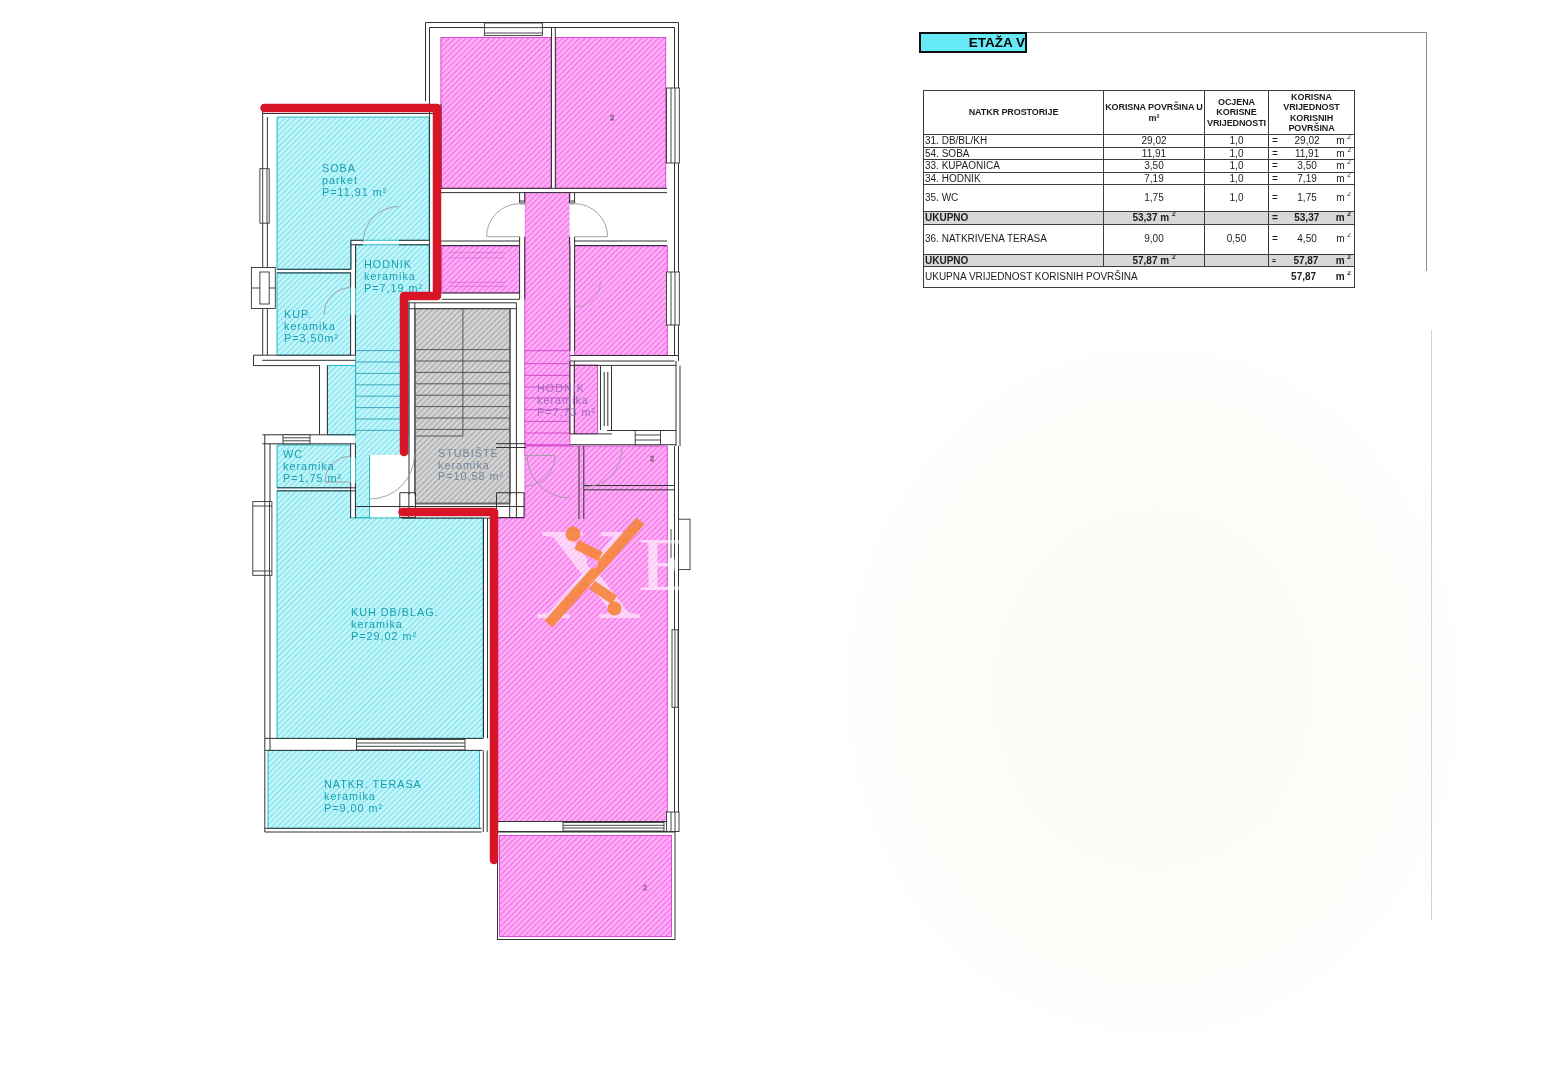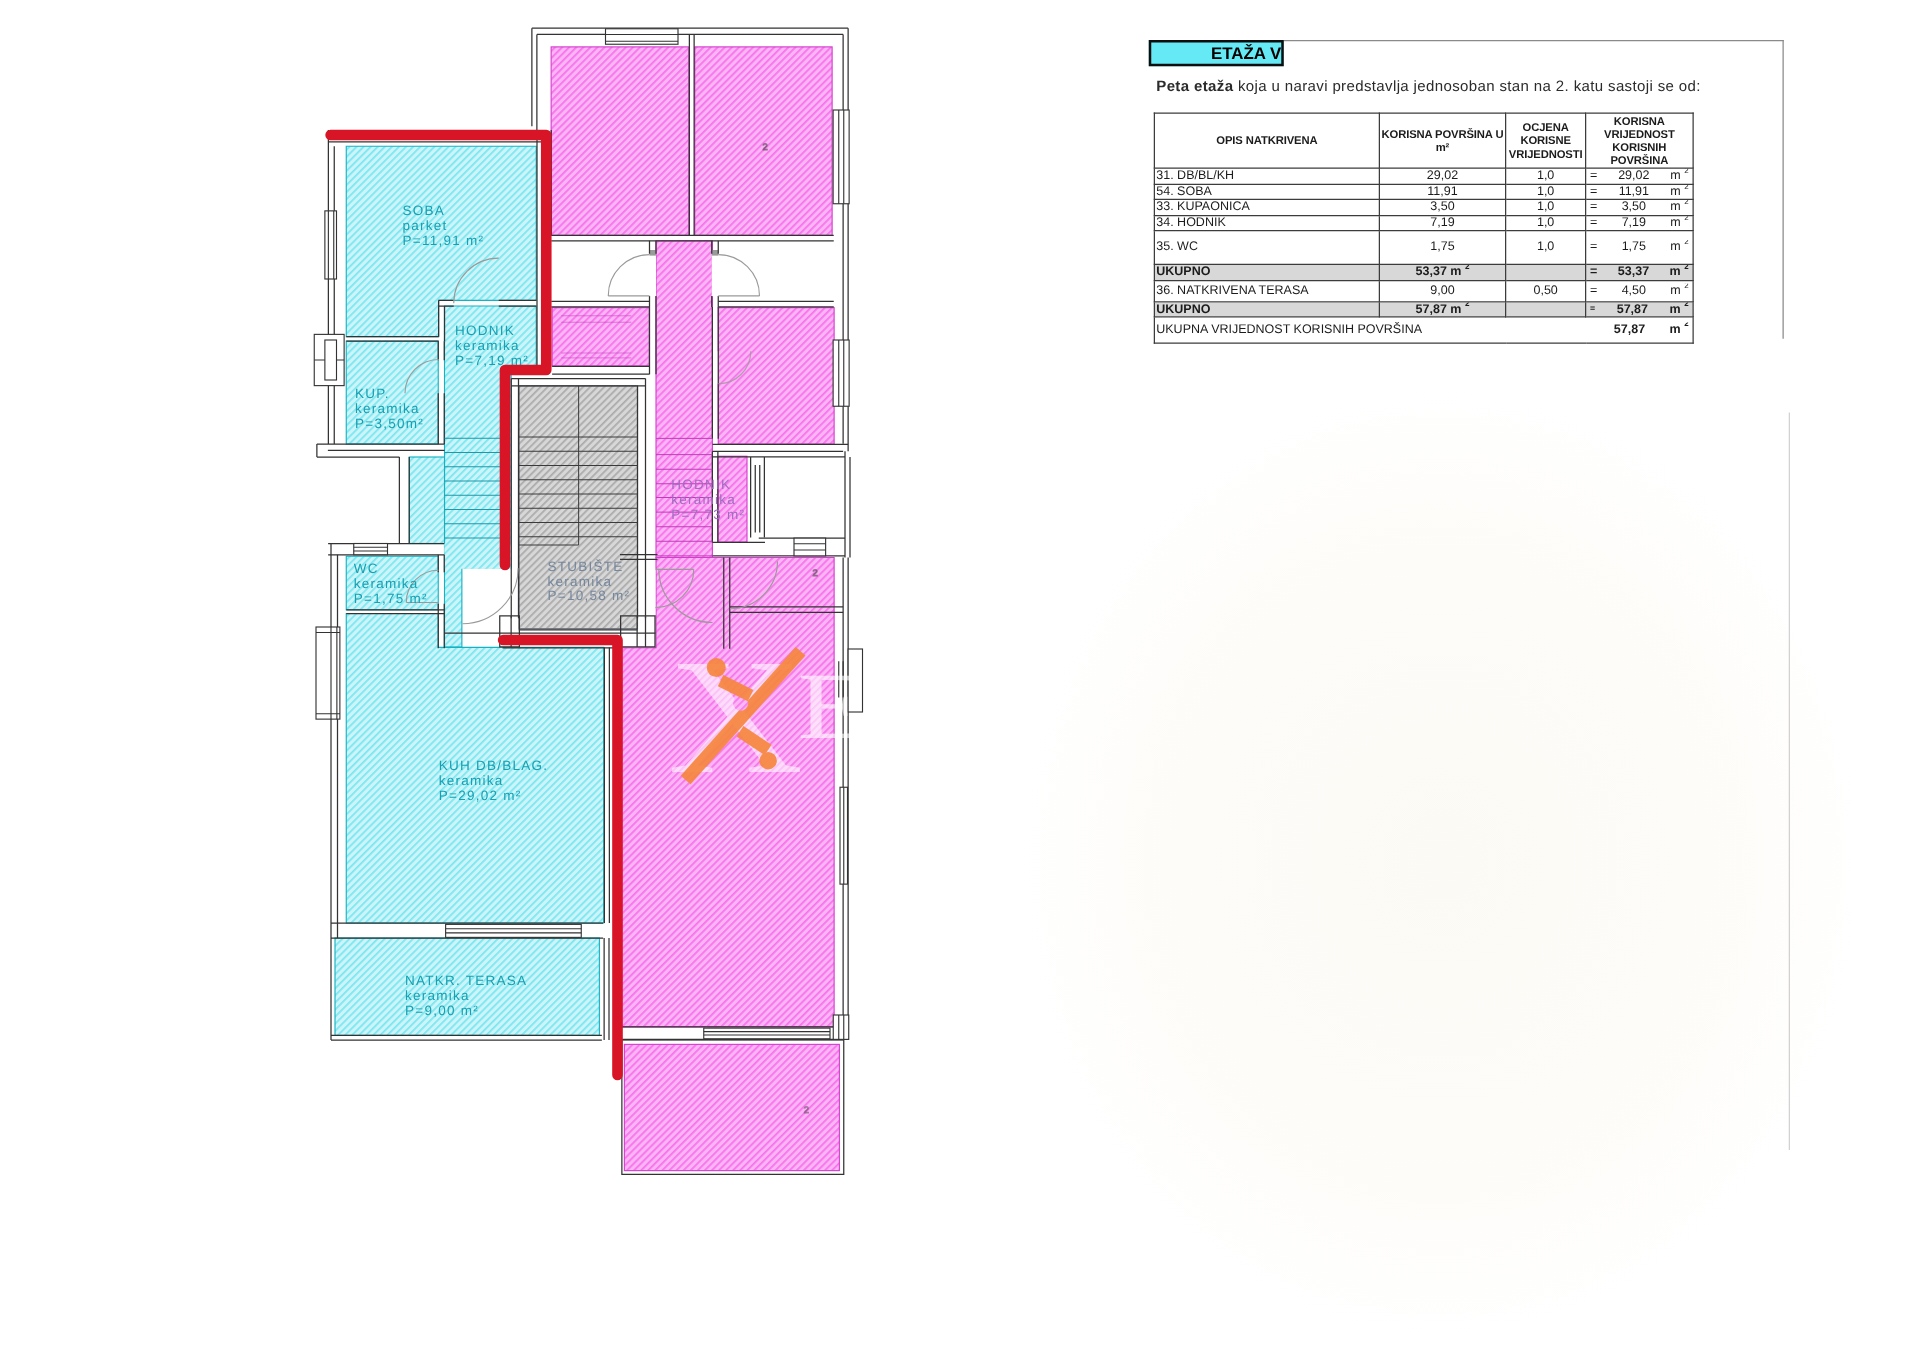--- a/index.html
+++ b/index.html
@@ -364,33 +364,32 @@
 <div class="veil" style="left:790px;top:270px;width:700px;height:840px;"></div>
 
 <div id="hline"></div>
 
 <div id="vline"></div>
 
 <div id="vline2"></div>
 
 <div id="etaza">ETAŽA V</div>
 
-<div id="para"><b>Peta etaža</b> koja u naravi predstavlja jednosoban stan na 2. katu sastoji se od:</div>
 
 <table id="tbl">
 <colgroup>
         <col style="width:180px">
         <col style="width:101px">
         <col style="width:64px">
         <col style="width:86px">
       </colgroup>
 
 <tbody>
         <tr style="height:44px">
-  <td class="hd">OPIS NATKRIVENA</td>
+  <td class="hd">NATKR PROSTORIJE</td>
   <td class="hd">KORISNA POVRŠINA U<br>m²</td>
   <td class="hd">OCJENA<br>KORISNE<br>VRIJEDNOSTI</td>
   <td class="hd">KORISNA<br>VRIJEDNOST<br>KORISNIH<br>POVRŠINA</td>
 </tr>
 
 <tr style="height:12.2px">
           <td>31. DB/BL/KH</td>
           <td class="num">29,02</td>
           <td class="num">1,0</td>
           <td class="c4">
@@ -460,21 +459,21 @@
           <td class="gray"></td>
           <td class="c4 gray">
             <span class="c4in">
               <span>=</span>
               <span>53,37</span>
               <span>m <span class="sup">2</span></span>
             </span>
           </td>
         </tr>
 
-<tr style="height:17px">
+<tr style="height:30px">
           <td>36. NATKRIVENA TERASA</td>
           <td class="num">9,00</td>
           <td class="num">0,50</td>
           <td class="c4">
             <span class="c4in">
               <span>=</span>
               <span>4,50</span>
               <span>m <span class="sup">2</span></span>
             </span>
           </td>

